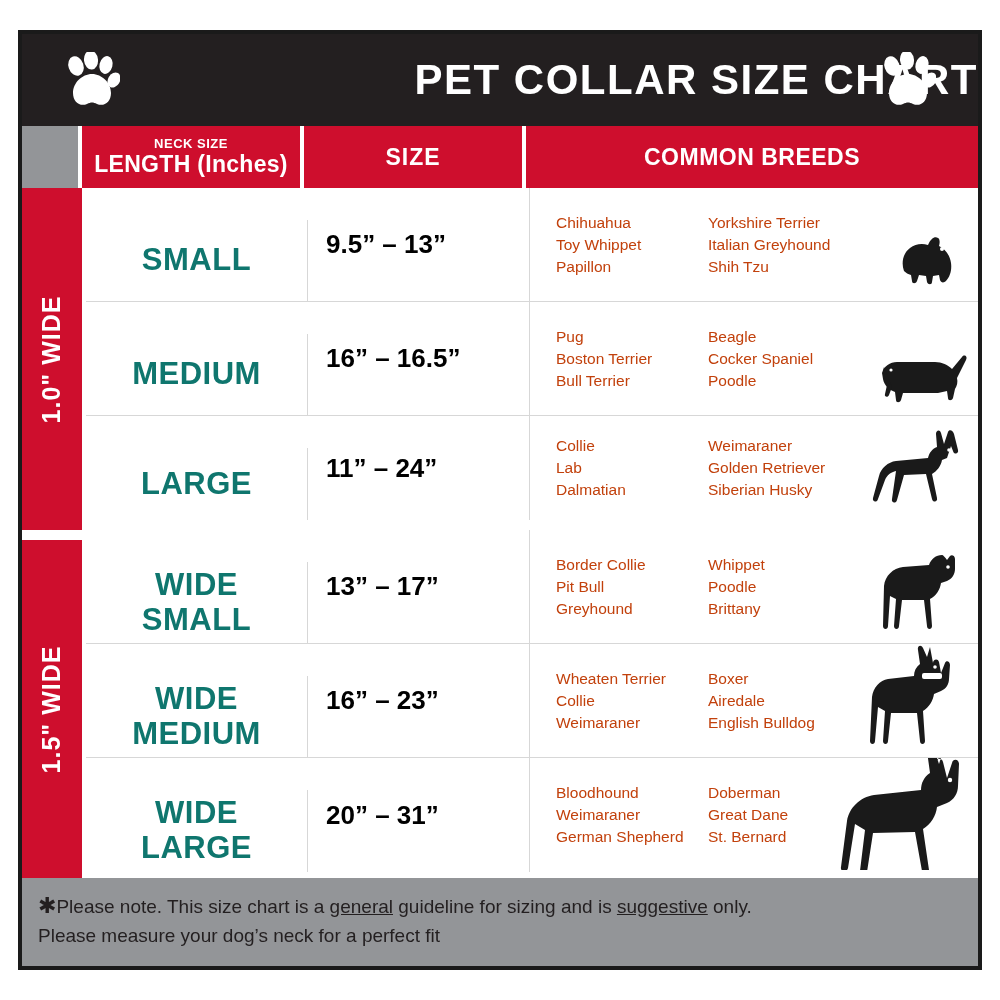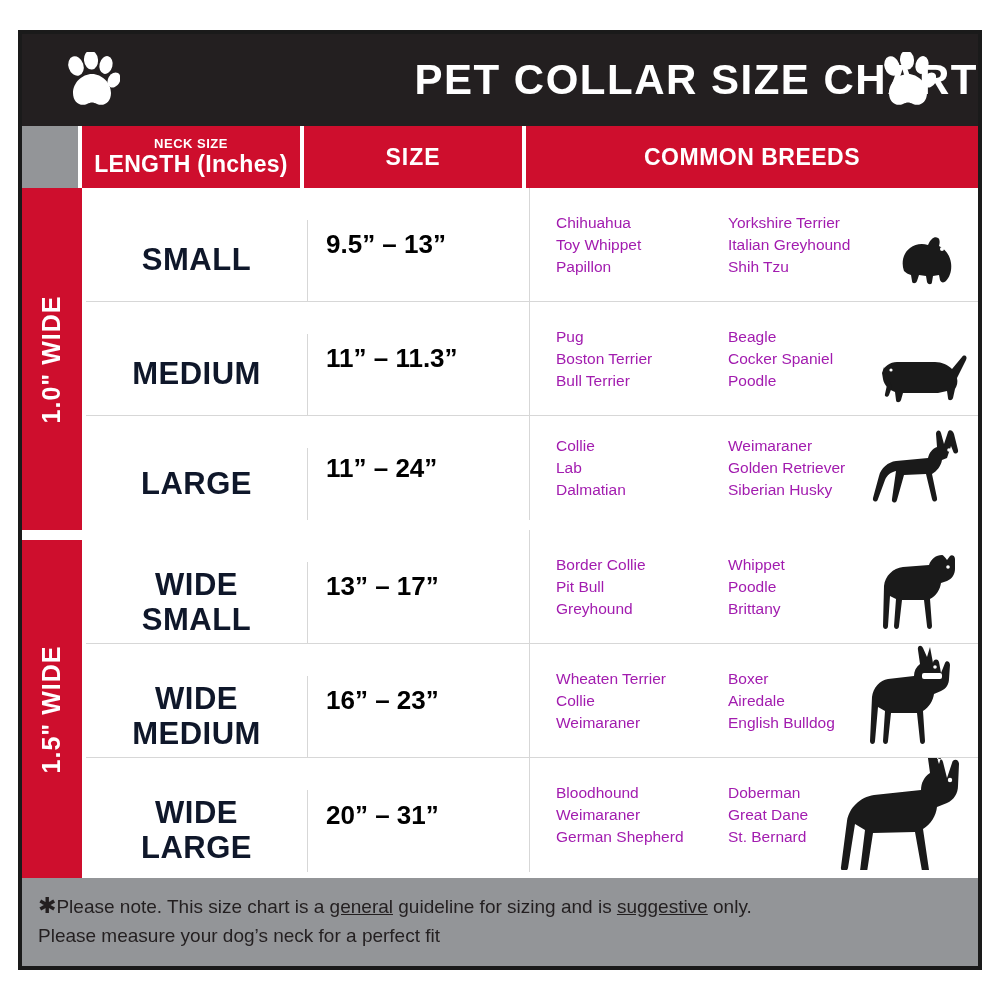--- a/index.html
+++ b/index.html
@@ -143,21 +143,21 @@
   }
   .row.last { border-bottom: none; }
   .cell-size {
     width: 222px;
     display: flex;
     flex-direction: column;
     align-items: center;
     justify-content: center;
     font-size: 31px;
     font-weight: bold;
-    color: #0f172a;
+    color: #0f766e;
     letter-spacing: 0.5px;
     border-right: 1.5px solid #d7d7d7;
     box-sizing: border-box;
     line-height: 1.12;
     margin-top: 32px;
   }
   .cell-len {
     width: 222px;
     display: flex;
     align-items: center;
@@ -171,26 +171,26 @@
   .cell-breeds {
     flex: 1;
     display: flex;
     align-items: center;
     box-sizing: border-box;
     position: relative;
     overflow: hidden;
   }
   .breed-col {
     font-size: 15.5px;
-    color: #a21caf;
+    color: #c2410c;
     line-height: 1.42;
     white-space: nowrap;
   }
   .breed-col.one { width: 152px; padding-left: 26px; }
-  .breed-col.two { width: 150px; margin-left: 20px; }
+  .breed-col.two { width: 150px; }
   .dog {
     position: absolute;
     right: 6px;
     bottom: 2px;
   }
 
   
   .footer {
     height: 88px;
     background: #939598;
@@ -267,21 +267,21 @@
             </div>
             <svg class="dog" width="86" height="74" viewBox="0 0 86 74">
               <path d="M18 46c-3-8-1-18 6-23 5-4 12-5 18-3 3-7 7-9 10-7 2 1 2 5 1 8 6 3 11 9 12 17 1 7-1 14-5 18-2 2-5 2-6-1l-1-5-6 1-1 6c0 3-4 3-5 0l-1-6-7-1-2 6c-1 3-5 3-5 0l-1-6c-3-1-5-2-7-4z" fill="#1a1a1a"></path>
               <circle cx="56" cy="24" r="2" fill="#ffffff"></circle>
             </svg>
           </div>
         </div>
 
         <div class="row">
           <div class="cell-size">MEDIUM</div>
-          <div class="cell-len">11” – 11.3”</div>
+          <div class="cell-len">16” – 16.5”</div>
           <div class="cell-breeds">
             <div class="breed-col one">
               <div>Pug</div>
               <div>Boston Terrier</div>
               <div>Bull Terrier</div>
             </div>
             <div class="breed-col two">
               <div>Beagle</div>
               <div>Cocker Spaniel</div>
               <div>Poodle</div>

